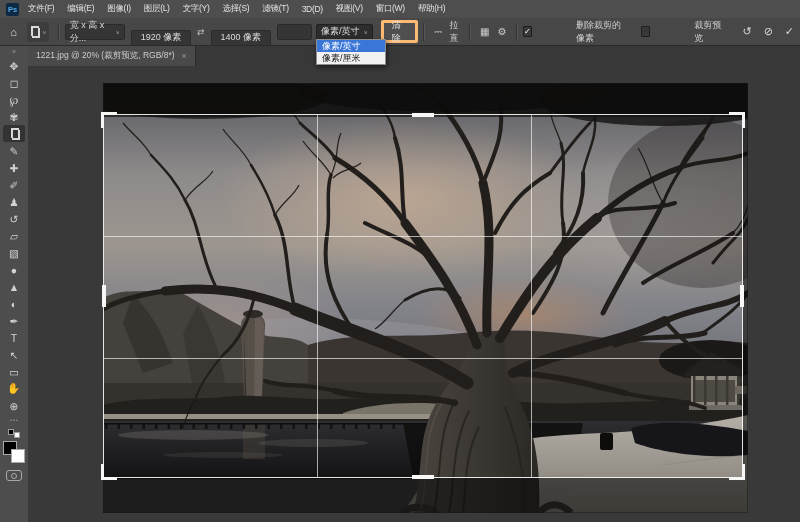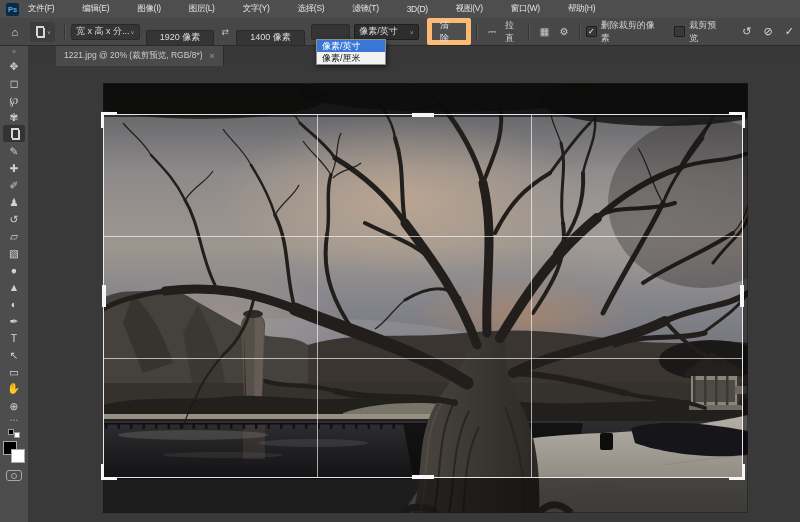--- a/index.html
+++ b/index.html
@@ -6,62 +6,62 @@
   body{width:800px;height:522px;position:relative;overflow:hidden;
        font-family:"Liberation Sans",sans-serif;color:#d6d6d6;
        -webkit-font-smoothing:antialiased;user-select:none;}
   
   .menubar{position:absolute;left:0;top:0;width:800px;height:18px;background:#4e4e4e;
            display:flex;align-items:center;padding-left:6px;box-sizing:border-box;
            font-size:8.5px;color:#e2e2e2;z-index:30;}
   .ps-logo{width:13px;height:13px;background:#0d2a45;border-radius:2px;color:#56a9e8;
            font-size:7.5px;font-weight:bold;display:flex;align-items:center;justify-content:center;
            margin-right:9px;}
-  .menu-item{margin-right:28px;white-space:nowrap;letter-spacing:-0.3px;cursor:default;}
+  .menu-item{margin-right:13px;white-space:nowrap;letter-spacing:-0.3px;cursor:default;}
   
   .optionsbar{position:absolute;left:0;top:18px;width:800px;height:28px;background:#474747;
               border-bottom:1px solid #2b2b2b;box-sizing:border-box;display:flex;align-items:center;
               padding-left:6px;font-size:9px;color:#cfcfcf;z-index:30;}
   .ob-home{width:18px;text-align:center;font-size:11px;color:#d8d8d8;margin-right:6px;}
   .ob-tool{width:26px;height:20px;display:flex;align-items:center;justify-content:center;gap:2px;
            background:#3d3d3d;border-radius:2px;margin-right:4px;}
   .caret{font-size:6px;color:#aaa;transform:scaleY(.8);}
   .ob-div{width:1px;height:18px;background:#333;border-right:1px solid #575757;margin:0 5px;}
   .field{height:16px;background:#353535;border:1px solid #2a2a2a;border-radius:2px;
          display:flex;align-items:center;padding:0 4px;box-sizing:border-box;color:#dcdcdc;}
   .f-preset{width:70px;justify-content:space-between;margin-right:6px;}
   .f-num{width:70px;justify-content:center;margin-top:12px;}
   .swap{width:14px;text-align:center;color:#c2c2c2;font-size:9px;margin:0 4px;}
   .f-res{width:40px;margin:0 4px 0 6px;}
   .f-unit{width:66px;justify-content:space-between;background:#2d2d2d;border-color:#1f1f1f;}
-  .btn{height:17px;background:#4f4f4f;border:5px solid #fdba74;border-radius:2px;
+  .btn{height:17px;background:#4f4f4f;border:3px solid #fdba74;border-radius:2px;
        display:flex;align-items:center;padding:0 8px;margin-left:8px;color:#e0e0e0;}
   .ob-ico{width:16px;height:16px;display:flex;align-items:center;justify-content:center;
           font-size:10px;color:#cdcdcd;margin:0 2px;}
   .straighten{display:flex;align-items:center;gap:3px;}
   .chk{width:9px;height:9px;background:#383838;border:1px solid #1e1e1e;border-radius:1px;
        display:flex;align-items:center;justify-content:center;font-size:8px;color:#fff;margin-right:4px;}
-  .chk-lab{margin-right:12px;}
+  .chk-lab{margin-right:12px;margin-left:40px;}
   .act{font-size:11px;color:#dcdcdc;margin:0 6px;}
   
   .crop-ico{position:relative;width:11px;height:11px;display:inline-block;}
   .crop-ico::before{content:"";position:absolute;left:2px;top:0;width:6px;height:8px;
                     border-left:2px solid #d8d8d8;border-top:2px solid #d8d8d8;}
   .crop-ico::after{content:"";position:absolute;right:0;top:2px;width:6px;height:8px;
                    border-right:2px solid #d8d8d8;border-bottom:2px solid #d8d8d8;}
   
   .popup{position:absolute;left:316px;top:39px;width:68px;background:#f2f2f2;border:1px solid #8f8f8f;
          box-shadow:1px 2px 5px rgba(0,0,0,.55);z-index:60;font-size:9px;}
   .popup .row{height:12px;line-height:12px;padding-left:5px;color:#1a1a1a;cursor:default;}
   .popup .row.sel{background:#3a76d8;color:#fff;}
   
   .tabbar{position:absolute;left:28px;top:46px;width:772px;height:20px;background:#383838;
           display:flex;align-items:flex-end;z-index:20;}
   .tab{height:20px;background:#4a4a4a;display:flex;align-items:center;padding:0 8px;
-       font-size:8.5px;color:#cccccc;border-right:1px solid #2a2a2a;margin-left:28px;}
+       font-size:8.5px;color:#cccccc;border-right:1px solid #2a2a2a;}
   .tab .close{margin-left:7px;color:#9a9a9a;font-size:9px;}
   
   .toolbar{position:absolute;left:0;top:46px;width:28px;height:476px;background:#4d4d4d;
            display:flex;flex-direction:column;align-items:center;z-index:20;}
   .tb-collapse{height:11px;font-size:7px;color:#999;line-height:11px;}
   .tool{width:22px;height:17px;display:flex;align-items:center;justify-content:center;
         font-size:10.5px;color:#d2d2d2;border-radius:2px;}
   .tool.active{background:#333333;}
   .tb-more{font-size:9px;color:#cdcdcd;height:13px;line-height:13px;}
   .mini-sw{width:12px;height:9px;position:relative;margin-top:2px;}

